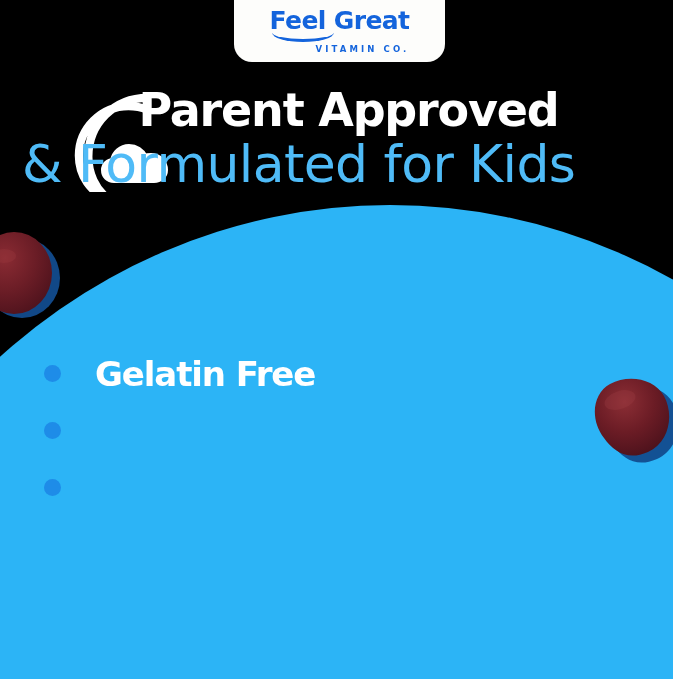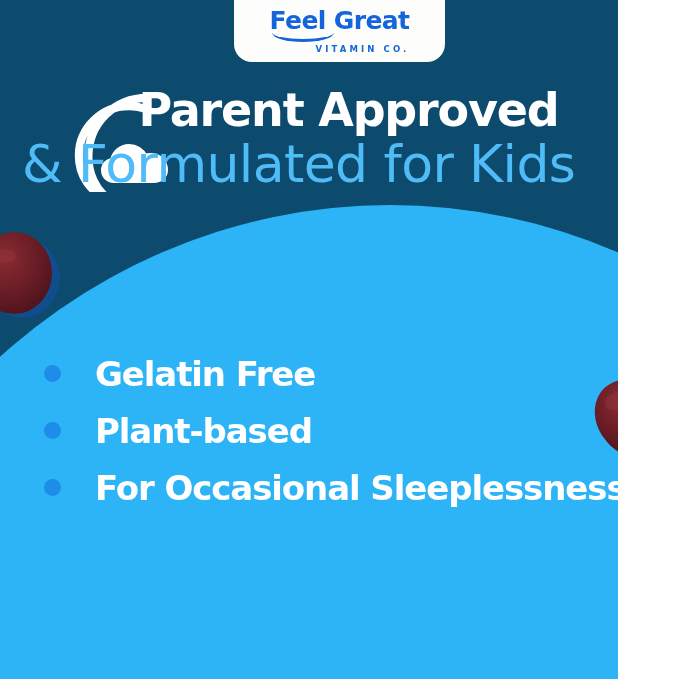--- a/index.html
+++ b/index.html
@@ -2,24 +2,24 @@
 <html><head>
 <meta charset="utf-8">
 <style>
   html, body {
     margin: 0;
     padding: 0;
     background: #ffffff;
   }
   #banner {
     position: relative;
-    width: 618px;
+    width: 673px;
     height: 679px;
     overflow: hidden;
-    background: #0c4a6e;
+    background: #000000;
     font-family: "Liberation Sans", sans-serif;
     -webkit-font-smoothing: antialiased;
   }
 
   
   .big-ellipse {
     position: absolute;
     left: -205px;
     top: 205px;
     width: 1190px;
@@ -203,21 +203,19 @@
   <div class="headline">Parent Approved</div>
   <div class="subhead">&amp; Formulated for Kids</div>
 
   <ul class="features">
     <li class="feature-row">
       <span class="feature-dot"></span>
       <span class="feature-label">Gelatin Free</span>
     </li>
     <li class="feature-row">
       <span class="feature-dot"></span>
-      <span class="feature-label">Plant-based</span>
     </li>
     <li class="feature-row">
       <span class="feature-dot"></span>
-      <span class="feature-label">For Occasional Sleeplessness</span>
     </li>
   </ul>
 
 </div>
 
 </body></html>

